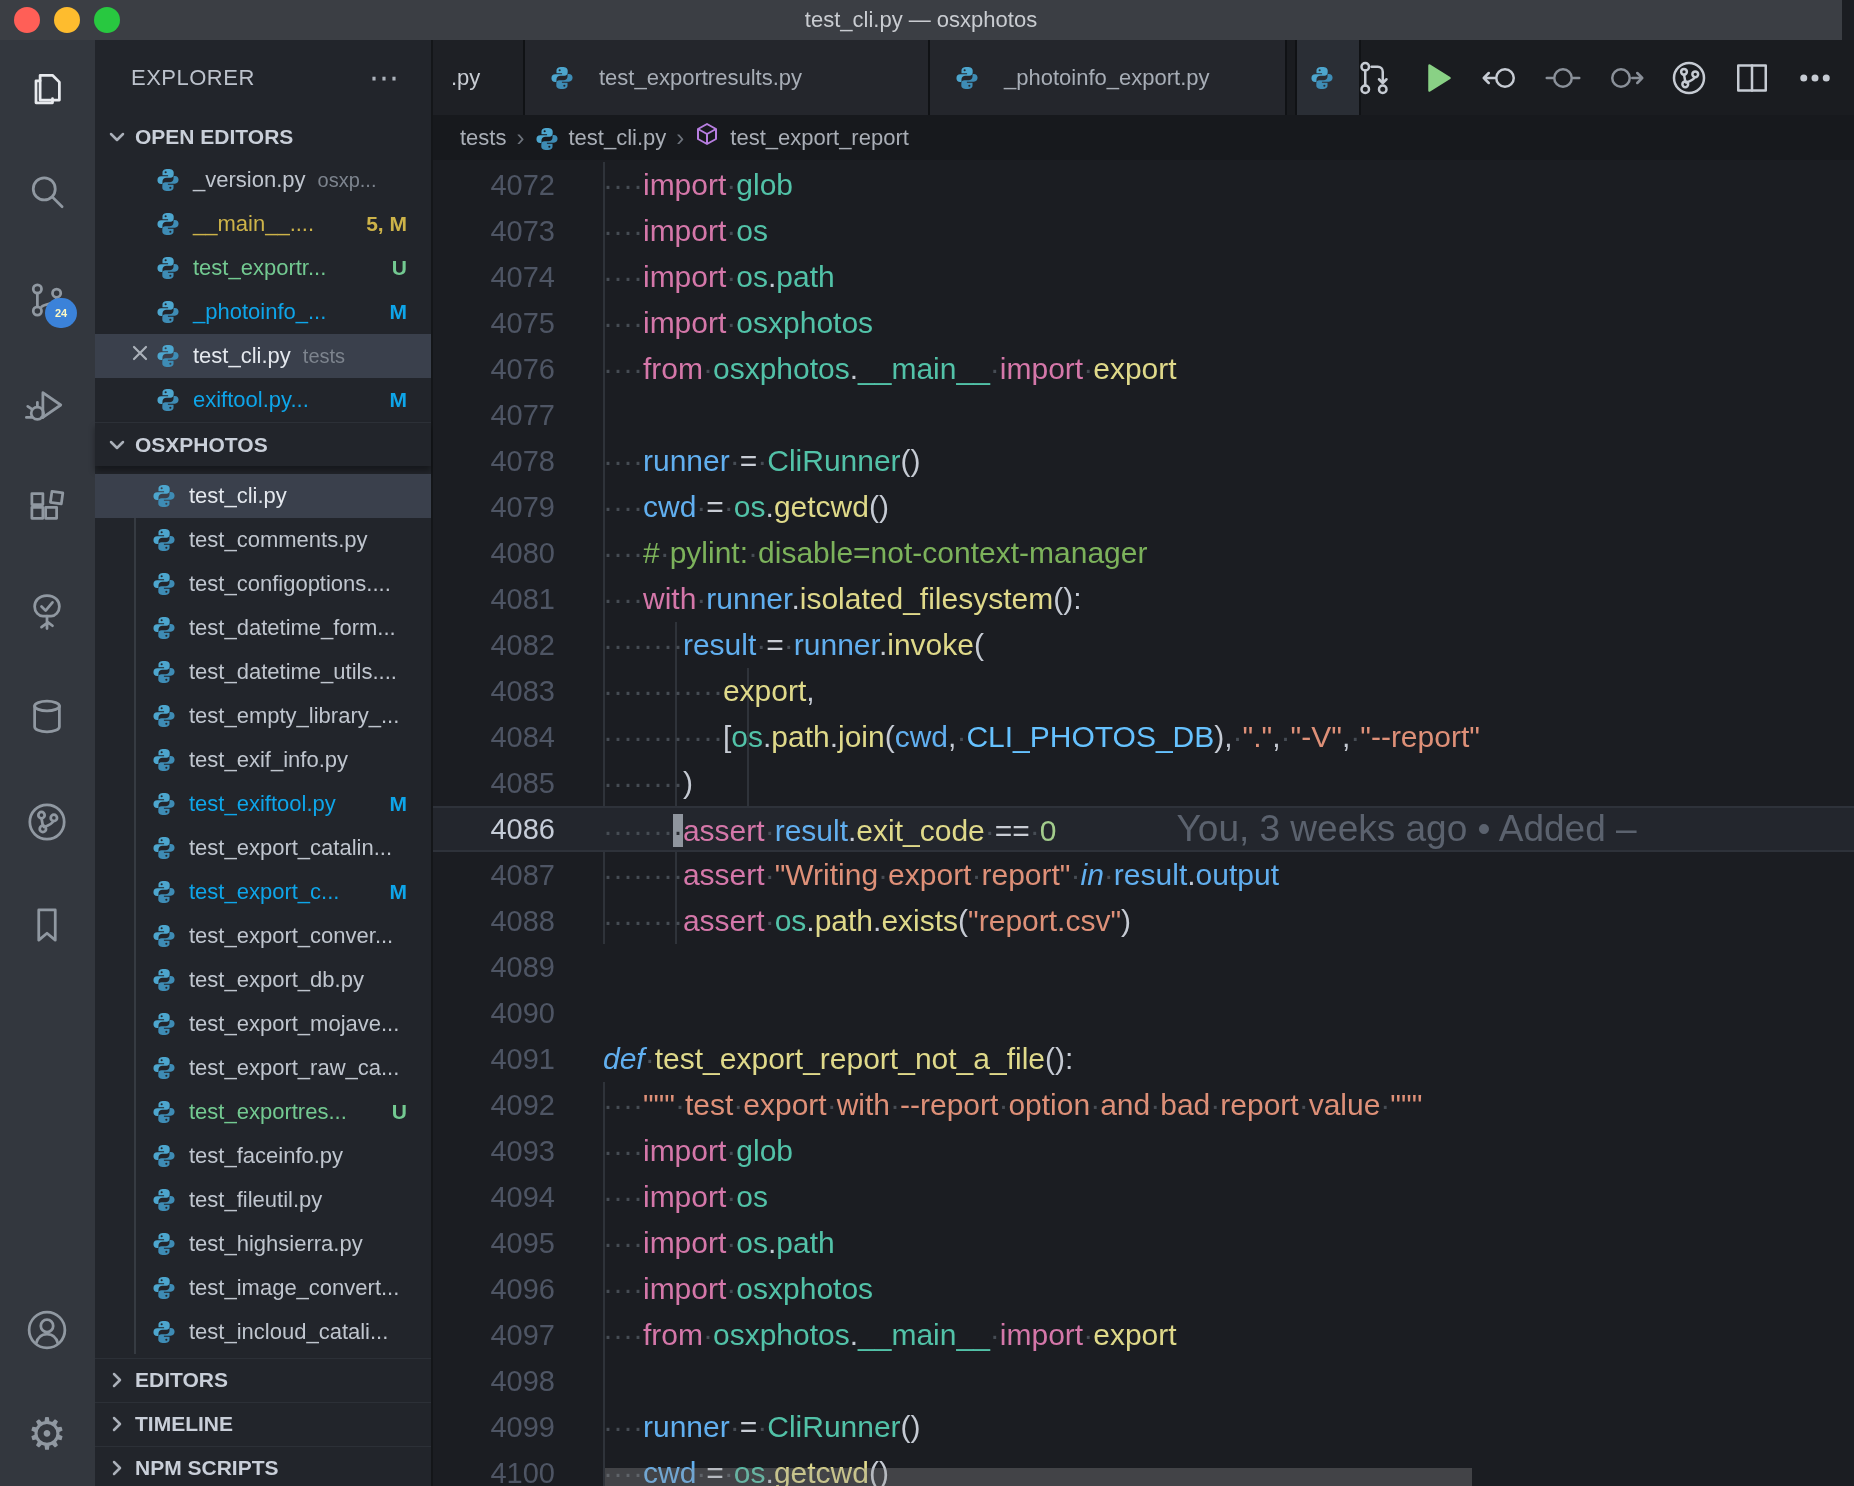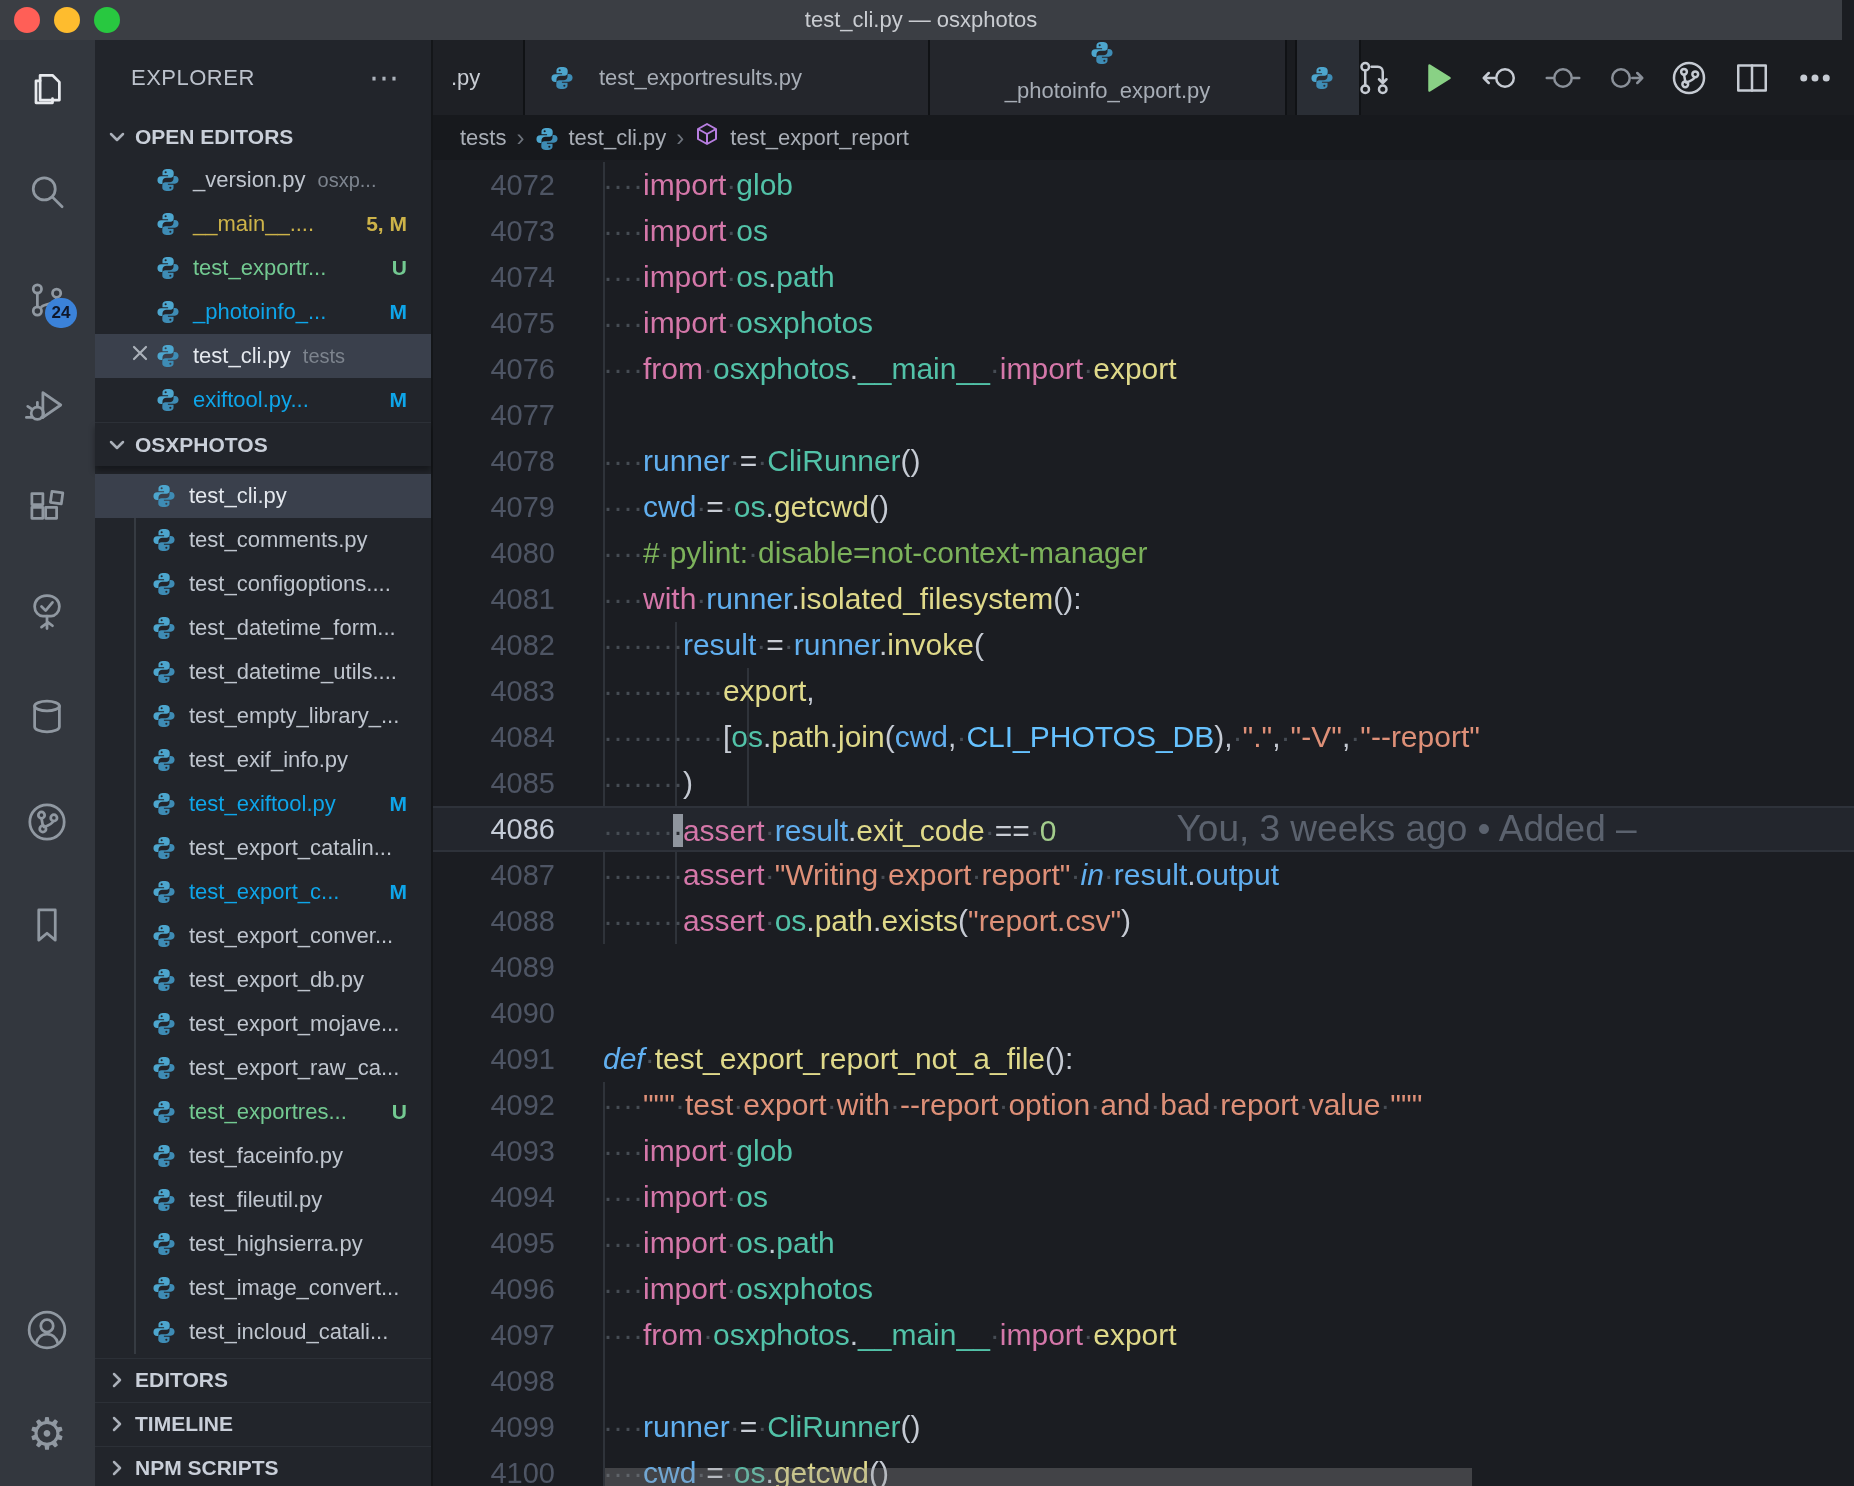--- a/index.html
+++ b/index.html
@@ -14,21 +14,21 @@
   .win-title{color:#c9ccd1;font-size:22px;}
 
   
   .main{position:absolute;left:0;top:40px;width:1854px;height:1446px;display:flex;}
 
   
   .activitybar{position:relative;width:95px;height:100%;background:#33373e;flex:none;}
   .act-ic{position:absolute;left:25px;width:44px;height:44px;color:#9098a1;}
   .act-ic svg{width:44px;height:44px;stroke:currentColor;fill:none;stroke-width:2;stroke-linecap:round;stroke-linejoin:round;}
   .act-ic.active{color:#e8eaee;}
-  .scm-badge{position:absolute;right:-8px;bottom:-6px;min-width:32px;height:30px;border-radius:16px;background:#3b82d9;color:#0f172a;font-size:17px;font-weight:bold;display:flex;align-items:center;justify-content:center;padding:0 6px;}
+  .scm-badge{position:absolute;right:-8px;bottom:-6px;min-width:32px;height:30px;border-radius:16px;background:#3b82d9;color:#fef9c3;font-size:11px;font-weight:bold;display:flex;align-items:center;justify-content:center;padding:0 6px;}
   .gear-glyph{font-size:44px;line-height:44px;text-align:center;display:block;}
 
   
   .sidebar{position:relative;width:338px;height:100%;background:#22252b;flex:none;border-right:2px solid #141619;}
   .sb-title{position:absolute;left:0;top:0;width:100%;height:75px;display:flex;align-items:center;}
   .sb-title-label{margin-left:36px;color:#bcc2cc;font-size:22px;letter-spacing:.5px;}
   .sb-title-more{position:absolute;right:30px;color:#acb2bb;font-size:30px;letter-spacing:2px;line-height:20px;}
   .sec-head{position:absolute;left:0;width:100%;height:43px;display:flex;align-items:center;color:#c9cfd9;font-weight:bold;font-size:21px;border-top:1px solid #2c3037;}
   .sec-head .chev{margin:0 8px 0 12px;width:20px;height:20px;color:#aab0b9;}
   .sec-head .chev svg{width:20px;height:20px;stroke:currentColor;fill:none;stroke-width:2.5;stroke-linecap:round;stroke-linejoin:round;}
@@ -51,21 +51,21 @@
 
   
   .editorcol{position:relative;flex:1;height:100%;background:#1b1d22;overflow:hidden;}
 
   
   .tabstrip{position:absolute;left:0;top:0;width:100%;height:75px;background:#1a1c20;display:flex;}
   .tab{height:75px;display:flex;align-items:center;padding:0 24px;border-right:2px solid #101215;background:#24262c;color:#a7adb6;font-size:22px;gap:12px;flex:none;}
   .tab.active{background:#1e2025;color:#c8ccd3;}
   .tab:nth-child(1){width:92px;padding:0 0 0 18px;}
   .tab:nth-child(2){width:405px;}
-  .tab:nth-child(3){width:357px;flex-direction:column;}
+  .tab:nth-child(3){width:357px;}
   .minitab{position:absolute;left:862px;top:0;width:66px;height:75px;background:#2a2e35;border-right:2px solid #101215;border-left:2px solid #101215;display:flex;align-items:center;justify-content:center;}
   .toolbar{position:absolute;right:8px;top:0;height:75px;display:flex;align-items:center;}
   .tb-ic{width:63px;height:44px;display:flex;align-items:center;justify-content:center;color:#c6cbd3;}
   .tb-ic svg{width:40px;height:40px;stroke:currentColor;fill:none;stroke-width:2;stroke-linecap:round;stroke-linejoin:round;}
   .tb-run svg{stroke:#89d185;fill:#89d185;}
 
   
   .breadcrumbs{position:absolute;left:0;top:75px;width:100%;height:45px;background:#17191d;display:flex;align-items:center;padding-left:27px;gap:10px;color:#a9aeb6;font-size:22px;}
   .bc-sep{color:#6d737c;font-size:24px;}
   .bc-ic{width:24px;height:24px;}

